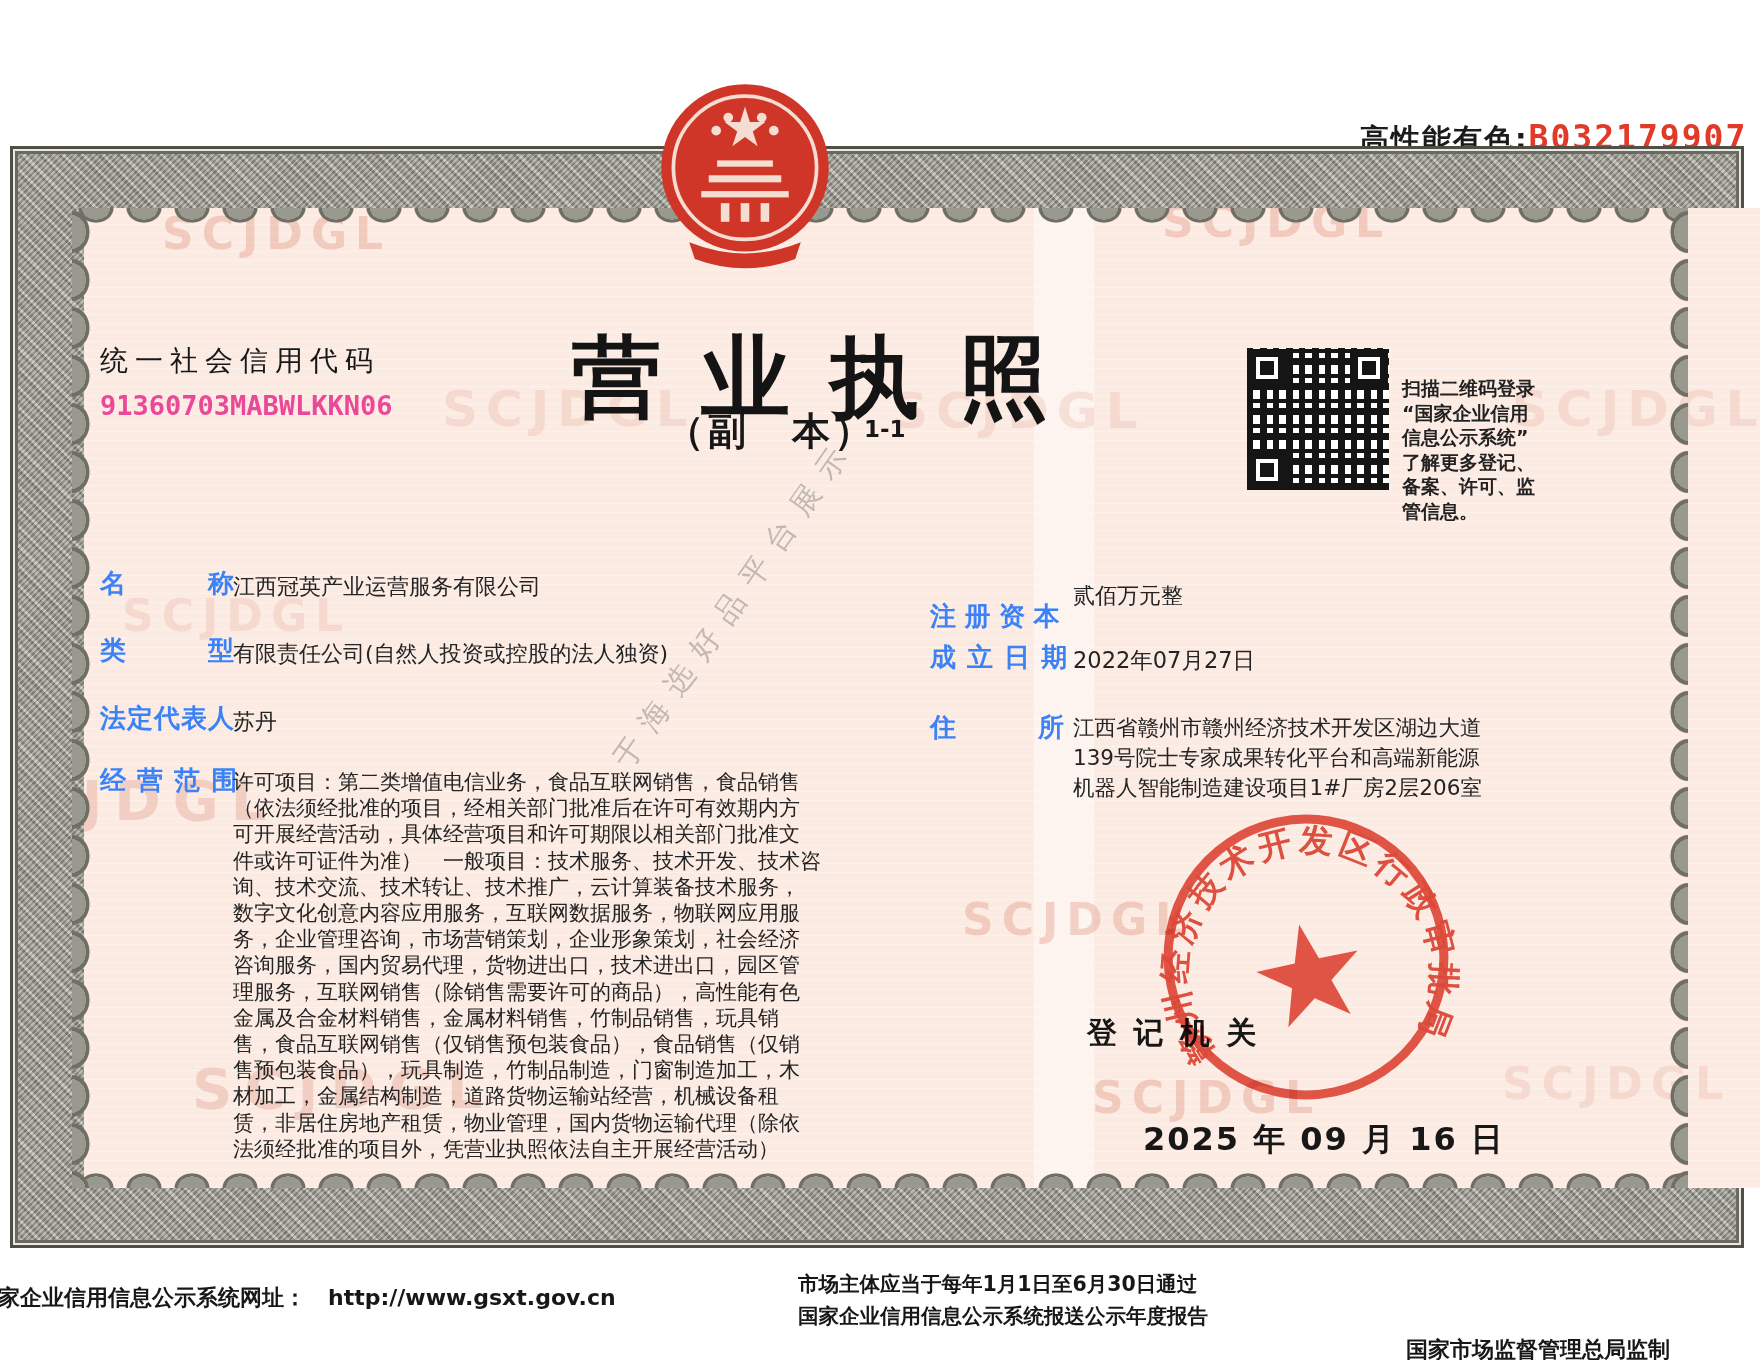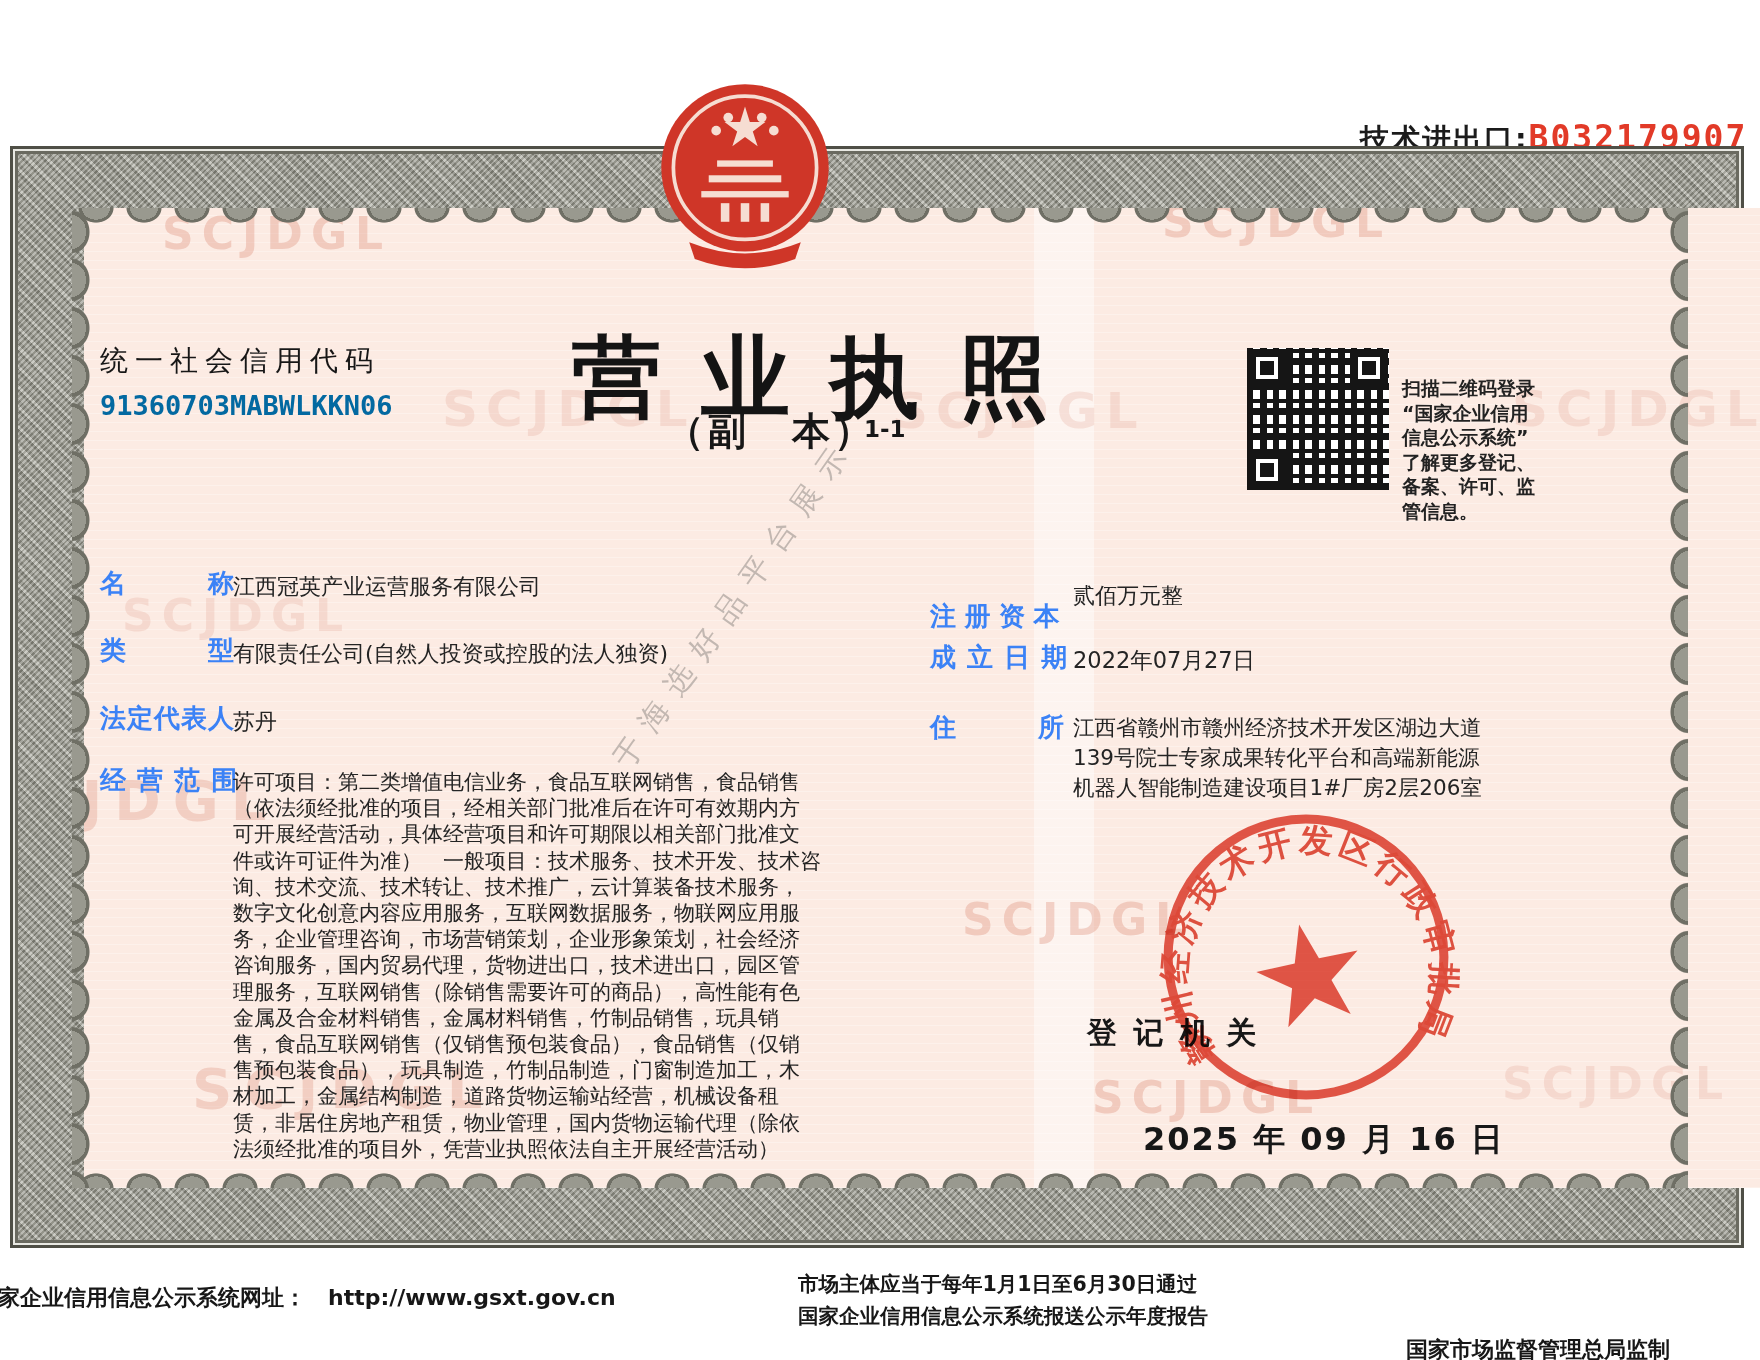--- a/index.html
+++ b/index.html
@@ -53,21 +53,21 @@
   .wm.soft{color:rgba(224,150,130,.22);}
   .wm-red{position:absolute;left:408px;top:392px;font-size:95px;font-weight:700;letter-spacing:52px;
     color:rgba(193,62,40,.10);white-space:nowrap;}
   .wm-diag{position:absolute;left:520px;top:545px;font-size:30px;letter-spacing:14px;font-weight:400;
     color:rgba(125,120,115,.45);white-space:nowrap;transform:rotate(-55deg);transform-origin:left top;}
 
   
   .emblem{left:652px;top:80px;width:186px;height:198px;z-index:6;}
   .credit-label{left:100px;top:342px;font-size:28px;font-weight:400;letter-spacing:7px;z-index:3;}
   .credit-value{left:100px;top:390px;font-size:27px;font-weight:600;z-index:3;
-    font-family:"DejaVu Sans Mono","Liberation Mono",monospace;color:#0369a1;}
+    font-family:"DejaVu Sans Mono","Liberation Mono",monospace;color:#ec4899;}
   .title{left:572px;top:318px;font-size:89px;font-weight:900;letter-spacing:40px;color:#141414;z-index:3;white-space:nowrap;}
   .subtitle{left:666px;top:406px;font-size:38px;font-weight:800;letter-spacing:4px;z-index:3;white-space:nowrap;}
   .copy-index{left:864px;top:416px;font-size:23px;font-weight:700;z-index:3;}
 
   
   .qr{left:1247px;top:348px;width:142px;height:142px;z-index:3;background-color:#fff;
     background-image:
       repeating-linear-gradient(0deg, #151515 0 7px, rgba(0,0,0,0) 7px 12px, #151515 12px 16px, rgba(0,0,0,0) 16px 25px),
       repeating-linear-gradient(90deg, #151515 0 6px, #ffffff 6px 13px, #151515 13px 20px, #ffffff 20px 26px);}
   .qr i{position:absolute;width:38px;height:38px;box-sizing:border-box;background:#fff;border:8px solid #151515;}
@@ -91,21 +91,21 @@
   .footer-left{left:-2px;top:1283px;font-size:22px;font-weight:600;z-index:3;white-space:nowrap;}
   .footer-center{left:798px;top:1268px;font-size:20.5px;font-weight:700;line-height:32px;z-index:3;white-space:pre-line;}
   .footer-right{left:1406px;top:1287px;font-size:22px;font-weight:700;z-index:3;white-space:nowrap;margin-top:48px;}
 </style>
 </head>
 <body>
 
 <div>
 
   <div class="abs cert-no">
-    <span class="cn-label">技术进出口:</span><span class="cn-value">B032179907</span>
+    <span class="cn-label">高性能有色:</span><span class="cn-value">B032179907</span>
   </div>
 
   <div class="abs frame"></div>
 
   <div class="abs paper">
     <div class="wm" style="left:78px;top:0px;">SCJDGL</div>
     <div class="wm" style="left:1078px;top:-12px;">SCJDGL</div>
     <div class="wm soft" style="left:358px;top:172px;font-size:50px;">SCJDGL</div>
     <div class="wm soft" style="left:808px;top:174px;font-size:50px;">SCJDGL</div>
     <div class="wm soft" style="left:1428px;top:172px;font-size:50px;">SCJDGL</div>

